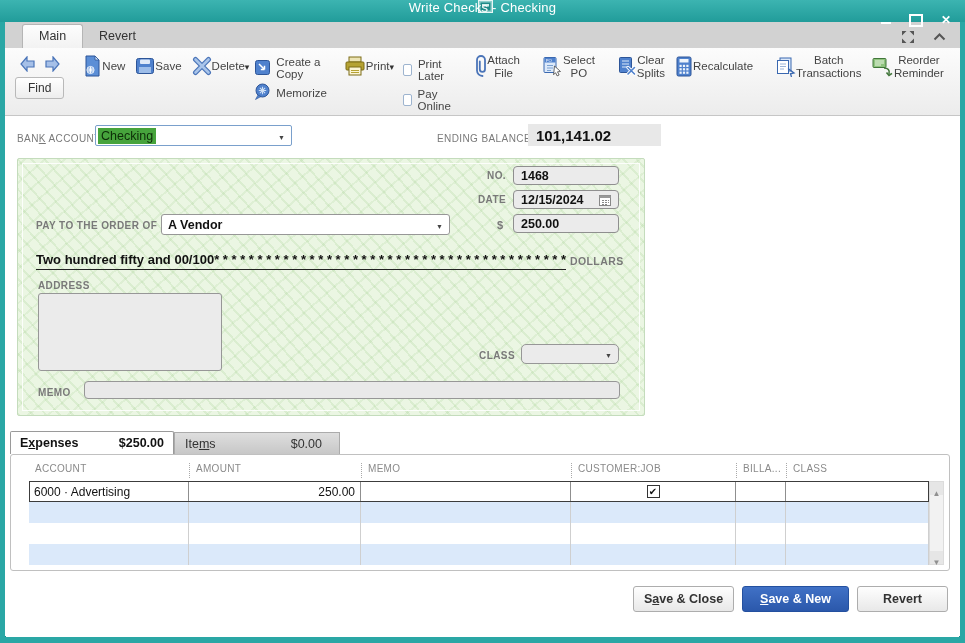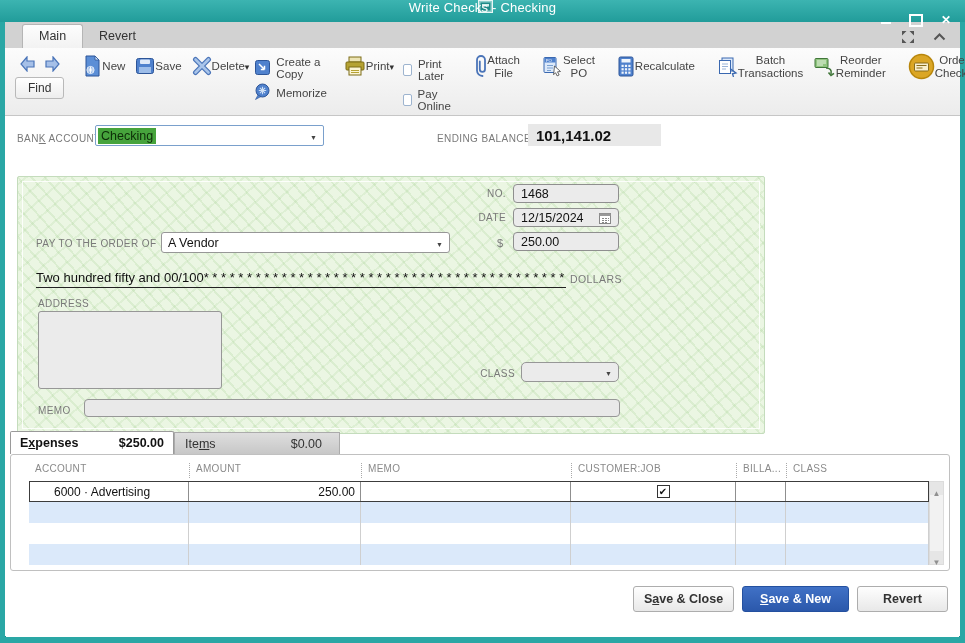--- a/index.html
+++ b/index.html
@@ -73,26 +73,26 @@
   }
   .combo .sel { background: #46a33c; color: #0d2d08; padding: 1px 3px; margin-left: 2px; }
   .dd { margin-left: auto; padding-right: 6px; }
   .dd::after { content: "▼"; font-size: 7px; color: #444; }
   .balancebox {
     background: #e8e8e8; display: flex; align-items: center; padding-left: 8px;
     font-size: 15px; font-weight: bold; color: #111;
   }
   
   .check {
-    position: absolute; left: 12px; top: 60px; width: 748px; height: 258px;
+    position: absolute; left: 12px; top: 42px; width: 628px; height: 258px;
     background-color: #ebf6e3;
     background-image:
       repeating-linear-gradient(48deg, rgba(142,197,120,.18) 0 2px, transparent 2px 10px),
       repeating-linear-gradient(-41deg, rgba(142,197,120,.14) 0 2px, transparent 2px 13px);
-    border: 1px solid #c4dcbc; border-radius: 2px;
+    border: 1px solid #c4dcbc; border-radius: 2px; font-weight: bold;
   }
   .check-inner { position: absolute; inset: 4px; border: 1px solid rgba(255,255,255,.85); pointer-events: none; }
   .cfield {
     position: absolute; background: #ebebeb; border: 1px solid #8f8f8f; border-radius: 4px;
     font-size: 12.5px; color: #111; display: flex; align-items: center; padding: 0 7px; height: 19px;
   }
   .wcombo {
     position: absolute; display: flex; align-items: center; background: #fff; cursor: pointer;
     border: 1px solid #979797; border-radius: 3px; font-size: 12.5px; color: #111; padding-left: 6px;
   }
@@ -120,21 +120,21 @@
   .tablebox { position: absolute; left: 5px; top: 338px; width: 940px; height: 117px; background: #fff; border: 1px solid #c0c0c0; border-radius: 3px; }
   .thead {
     position: absolute; left: 18px; top: 8px; width: 900px; height: 15px;
     display: grid; grid-template-columns: 160px 172px 210px 165px 50px 143px;
     font-size: 10px; color: #8a8a8a; letter-spacing: .3px;
   }
   .thead > div { padding-left: 6px; }
   .thead > div + div { border-left: 1px dotted #a9a9a9; }
   .tbody { position: absolute; left: 18px; top: 26px; width: 900px; }
   .trow { display: grid; grid-template-columns: 160px 172px 210px 165px 50px 143px; height: 21px; font-size: 12px; color: #111; }
-  .trow > div { display: flex; align-items: center; padding: 0 5px; border-right: 1px solid #cfcfcf; overflow: hidden; margin-left: 20px; }
+  .trow > div { display: flex; align-items: center; padding: 0 5px; border-right: 1px solid #cfcfcf; overflow: hidden; }
   .trow.selrow { background: #fff; outline: 1px solid #3c3c3c; outline-offset: -1px; }
   .trow.selrow > div { border-right: 1px solid #8f8f8f; }
   .trow.altrow { background: #dbe9fa; }
   .amt { justify-content: flex-end; }
   .ctr { justify-content: center; }
   .chk {
     width: 13px; height: 13px; border: 1px solid #333; background: #fff;
     display: inline-flex; align-items: center; justify-content: center;
     font-size: 10px; color: #111; cursor: pointer;
   }
@@ -323,20 +323,31 @@
         </span>
         <span class="rlbl">Select PO</span>
       </div>
     </div>
 
     <div class="divider"></div>
 
     <div class="rgroup">
       <div class="rbtn">
         <span class="ric">
+          <svg width="20" height="20" viewBox="0 0 20 20">
+              <rect x="2.5" y="1.5" width="12" height="15" rx="1" fill="#4f81cd" stroke="#2d5598"></rect>
+              <path d="M5 5h7M5 8h7M5 11h5" stroke="#dce9fa" stroke-width="1.2"></path>
+              <path d="M11 11.5l6.5 6.5M17.5 11.5L11 18" stroke="#fff" stroke-width="3.2" stroke-linecap="round"></path>
+              <path d="M11 11.5l6.5 6.5M17.5 11.5L11 18" stroke="#4f81cd" stroke-width="1.6" stroke-linecap="round"></path>
+            </svg>
+        </span>
+        <span class="rlbl">Clear Splits</span>
+      </div>
+      <div class="rbtn">
+        <span class="ric">
           <svg width="18" height="21" viewBox="0 0 18 21">
               <rect x="2" y="1" width="14" height="19" rx="1.5" fill="#4f81cd" stroke="#2d5598"></rect>
               <rect x="4.5" y="3" width="9" height="3.5" fill="#eef4fc"></rect>
               <g fill="#eef4fc">
                 <rect x="4.5" y="8.8" width="2.2" height="2.2"></rect>
                 <rect x="7.9" y="8.8" width="2.2" height="2.2"></rect>
                 <rect x="11.3" y="8.8" width="2.2" height="2.2"></rect>
                 <rect x="4.5" y="12.2" width="2.2" height="2.2"></rect>
                 <rect x="7.9" y="12.2" width="2.2" height="2.2"></rect>
                 <rect x="11.3" y="12.2" width="2.2" height="2.2"></rect>
@@ -394,21 +405,21 @@
             </svg>
         </span>
         <span class="rlbl">Order Checks</span>
       </div>
     </div>
   </div>
 
   <div class="content">
 
     <span class="lbl pos" style="left:12px; top:17px;"><span>BAN</span><span class="mn">K</span><span> ACCOUNT</span></span>
-    <div class="combo pos" style="left:90px; top:9px; width:229px; height:21px;">
+    <div class="combo pos" style="left:90px; top:9px; width:197px; height:21px;">
       <span class="sel">Checking</span>
       <span class="dd"></span>
     </div>
     <span class="lbl pos" style="left:432px; top:17px;">ENDING BALANCE</span>
     <div class="balancebox pos" style="left:523px; top:8px; width:133px; height:22px;">101,141.02</div>
 
     <div class="check">
       <div class="check-inner"></div>
 
       <span class="lbl pos" style="left:418px; top:11px; width:70px; text-align:right;">NO.</span>

